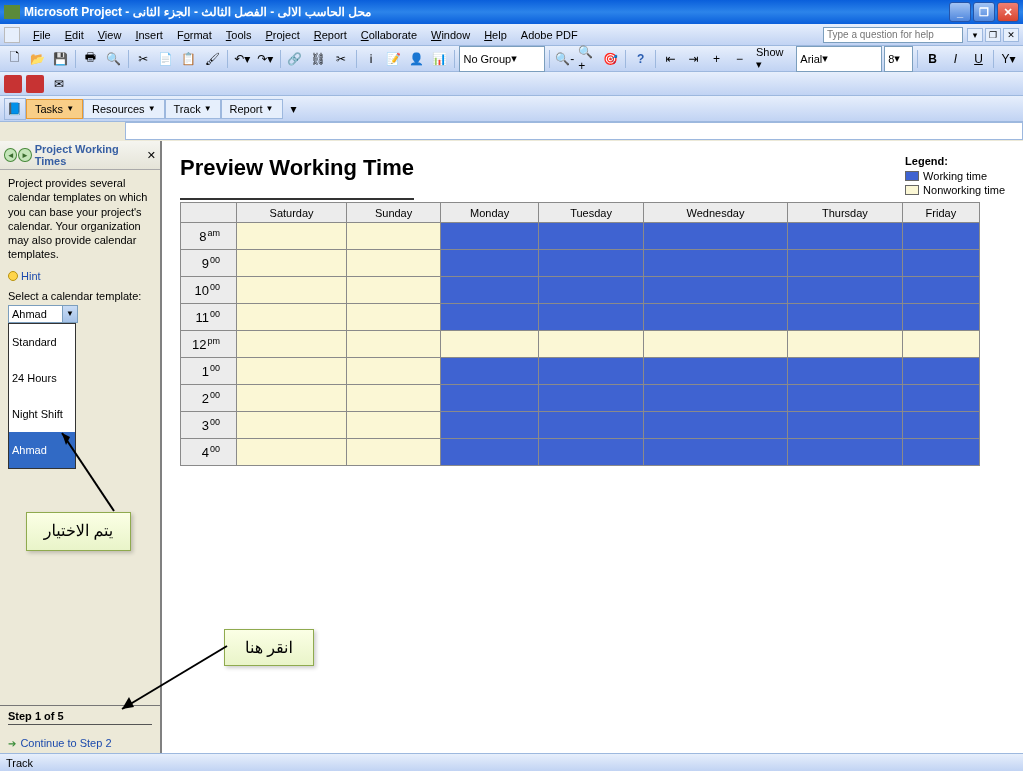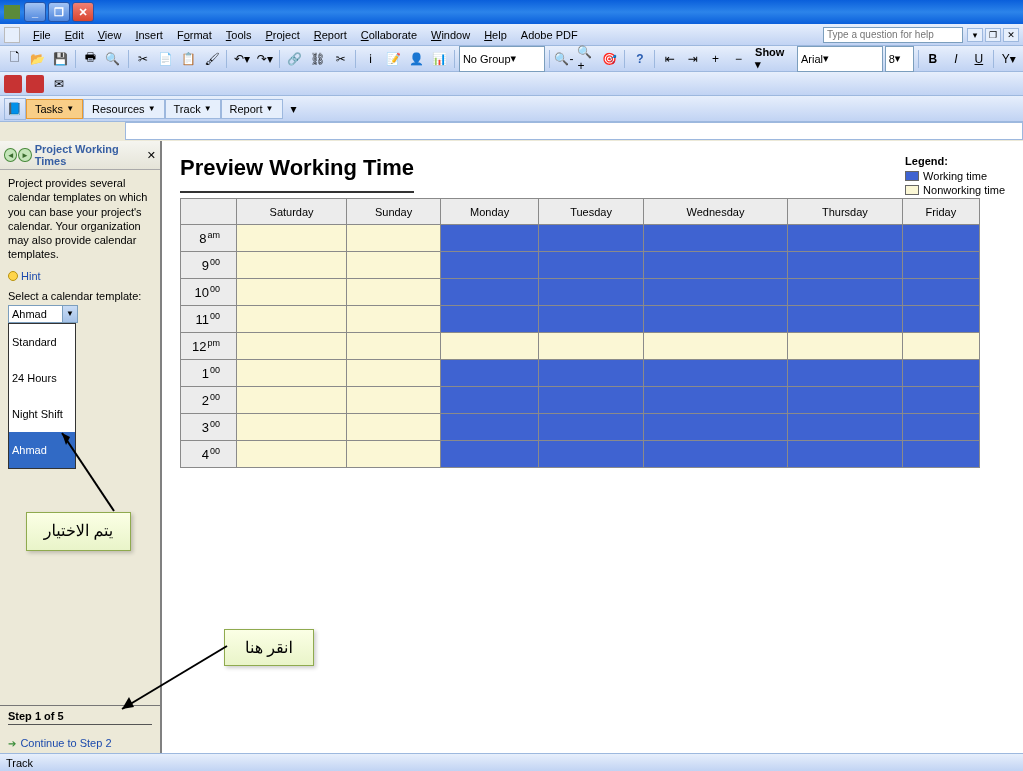--- a/index.html
+++ b/index.html
@@ -49,21 +49,21 @@
   height: 26px;
   display:flex;
   align-items:center;
   gap:2px;
   padding: 0 4px;
   border-bottom:1px solid #9db8de;
 }
 .tb-btn{width:22px;height:22px;border:1px solid transparent;display:flex;align-items:center;justify-content:center;font-size:12px;}
 .tb-sep{width:1px;height:18px;background:#9db8de;margin:0 2px;}
 .tb-combo{height:19px;border:1px solid #7b9ebd;background:#fff;font-size:11px;padding:12px 3px;display:flex;align-items:center;}
-.tb-text{font-size:11px;padding:16px 4px;font-weight:bold;}
+.tb-text{font-size:11px;padding:16px 4px;}
 
 .pdfbar{background: linear-gradient(#e7effc,#c1d3f3);height:24px;display:flex;align-items:center;gap:4px;padding:0 4px;border-bottom:1px solid #9db8de;}
 .pdficon{width:18px;height:18px;background:#c73333;border-radius:2px;}
 
 .viewbar{background: linear-gradient(#e7effc,#c1d3f3);height:26px;display:flex;align-items:center;gap:0;padding:0 4px;border-bottom:1px solid #9db8de;}
 .view-tab{padding:3px 8px;border:1px solid #9db8de;background:#e6effc;display:flex;align-items:center;gap:3px;font-size:11px;}
 .view-tab.active{background:#f9ce87;border-color:#e99b32;}
 .drop-arr{font-size:8px;}
 
 .blankbar{background:#fff;height:18px;border:1px solid #9db8de;margin:0 0 1px 125px;}
@@ -91,46 +91,49 @@
 .annot1{top:342px;left:26px;width:105px;line-height:1.3;font-family:Liberation Serif, serif;}
 .arrow-svg{position:absolute;pointer-events:none;}
 
 .side-footer{padding:4px 8px;border-top:1px solid #777;}
 .step-label{font-weight:bold;font-size:11px;border-bottom:1px solid #555;padding-bottom:2px;margin-bottom:12px;}
 .continue-link{color:#1c4aad;font-size:11px;display:flex;align-items:center;gap:4px;}
 .continue-link .arr{color:#3b8e3b;font-size:10px;}
 
 .content{flex:1;background:#fff;padding:14px 18px;position:relative;}
 .preview-header{display:flex;align-items:flex-start;}
-.preview-title{font-size:22px;font-weight:bold;border-bottom:2px solid #333;padding-bottom:10px;margin-bottom:2px;}
+.preview-title{font-size:22px;font-weight:bold;border-bottom:2px solid #333;padding-bottom:17px;margin-bottom:2px;}
 .legend{margin-left:auto;font-size:11px;}
 .legend-title{font-weight:bold;margin-bottom:3px;}
 .legend-row{display:flex;align-items:center;gap:4px;margin-bottom:2px;}
 .swatch{width:14px;height:10px;border:1px solid #666;}
 .sw-work{background:#3f63d1;}
 .sw-non{background:#fbf7d5;}
 
 .cal-table{border-collapse:collapse;width:800px;}
 .cal-table th, .cal-table td{border:1px solid #8a8a8a;}
-.cal-table th{background:#ececec;font-weight:normal;font-size:11px;height:26px;}
+.cal-table th{background:#ececec;font-weight:normal;font-size:11px;height:20px;}
 .cal-table th.corner{background:#ececec;width:56px;}
 .time-cell{background:#ececec;width:56px;text-align:right;padding-right:16px;font-size:13px;height:27px;position:relative;}
 .time-cell sup{font-size:9px;vertical-align:super;margin-left:1px;}
 .work{background:#3f63d1;}
 .nonwork{background:#fbf7d5;}
 
 .annot2{position:absolute;top:488px;left:62px;width:90px;}
 
 .statusbar{height:18px;background:linear-gradient(#e7effc,#c1d3f3);border-top:1px solid #9db8de;padding:0 6px;font-size:11px;display:flex;align-items:center;}
 </style>
 </head>
 <body>
 
 <div class="titlebar">
   <div class="app-icon"></div>
+  <div class="titlebar-text">
+    <span>Microsoft Project</span> - <span>محل الحاسب الالى - الفصل الثالث - الجزء الثانى</span>
+  </div>
   <div class="win-controls">
     <div class="win-btn">_</div>
     <div class="win-btn">❐</div>
     <div class="win-btn close">✕</div>
   </div>
 </div>
 
 <div class="menubar">
   <div class="menuicon"></div>
   <span><u>F</u>ile</span>

